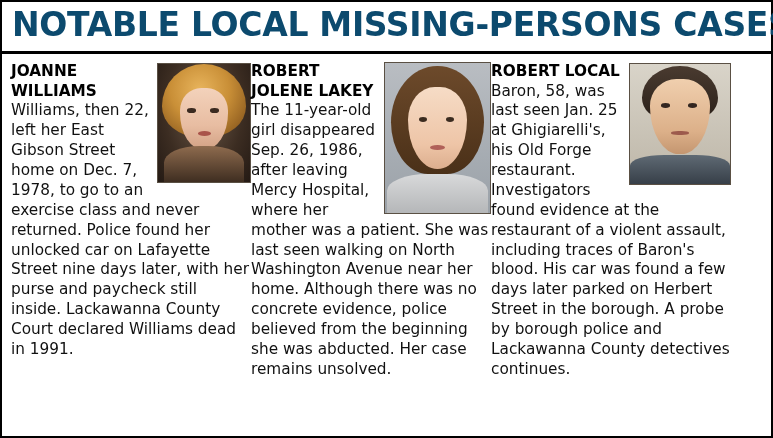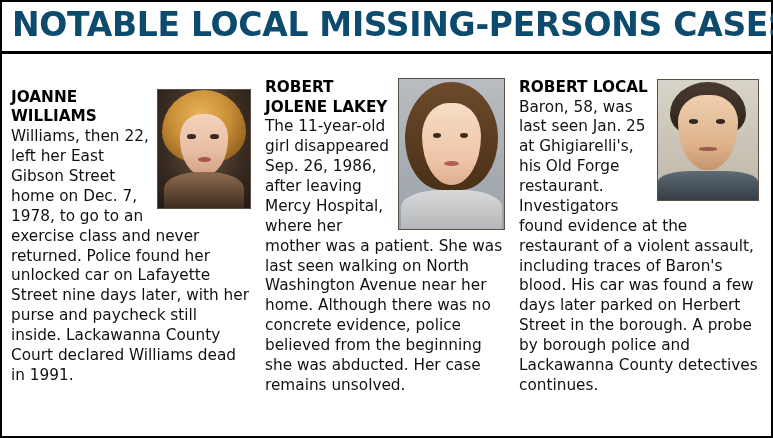--- a/index.html
+++ b/index.html
@@ -31,23 +31,21 @@
     font-weight: bold;
     font-size: 33px;
     letter-spacing: -0.3px;
     line-height: 1.05;
     color: #0c4a6e;
     white-space: nowrap;
   }
   .columns {
     display: flex;
     flex-direction: row;
-    padding: 24px 9px 0 9px;
-    gap: 14px;
-    align-items: center;
+    padding: 8px 9px 0 9px;
   }
   .col {
     width: 240px;
     position: relative;
   }
   .col-body {
     font-size: 15.3px;
     line-height: 1.30;
     color: #111111;
     text-align: left;

